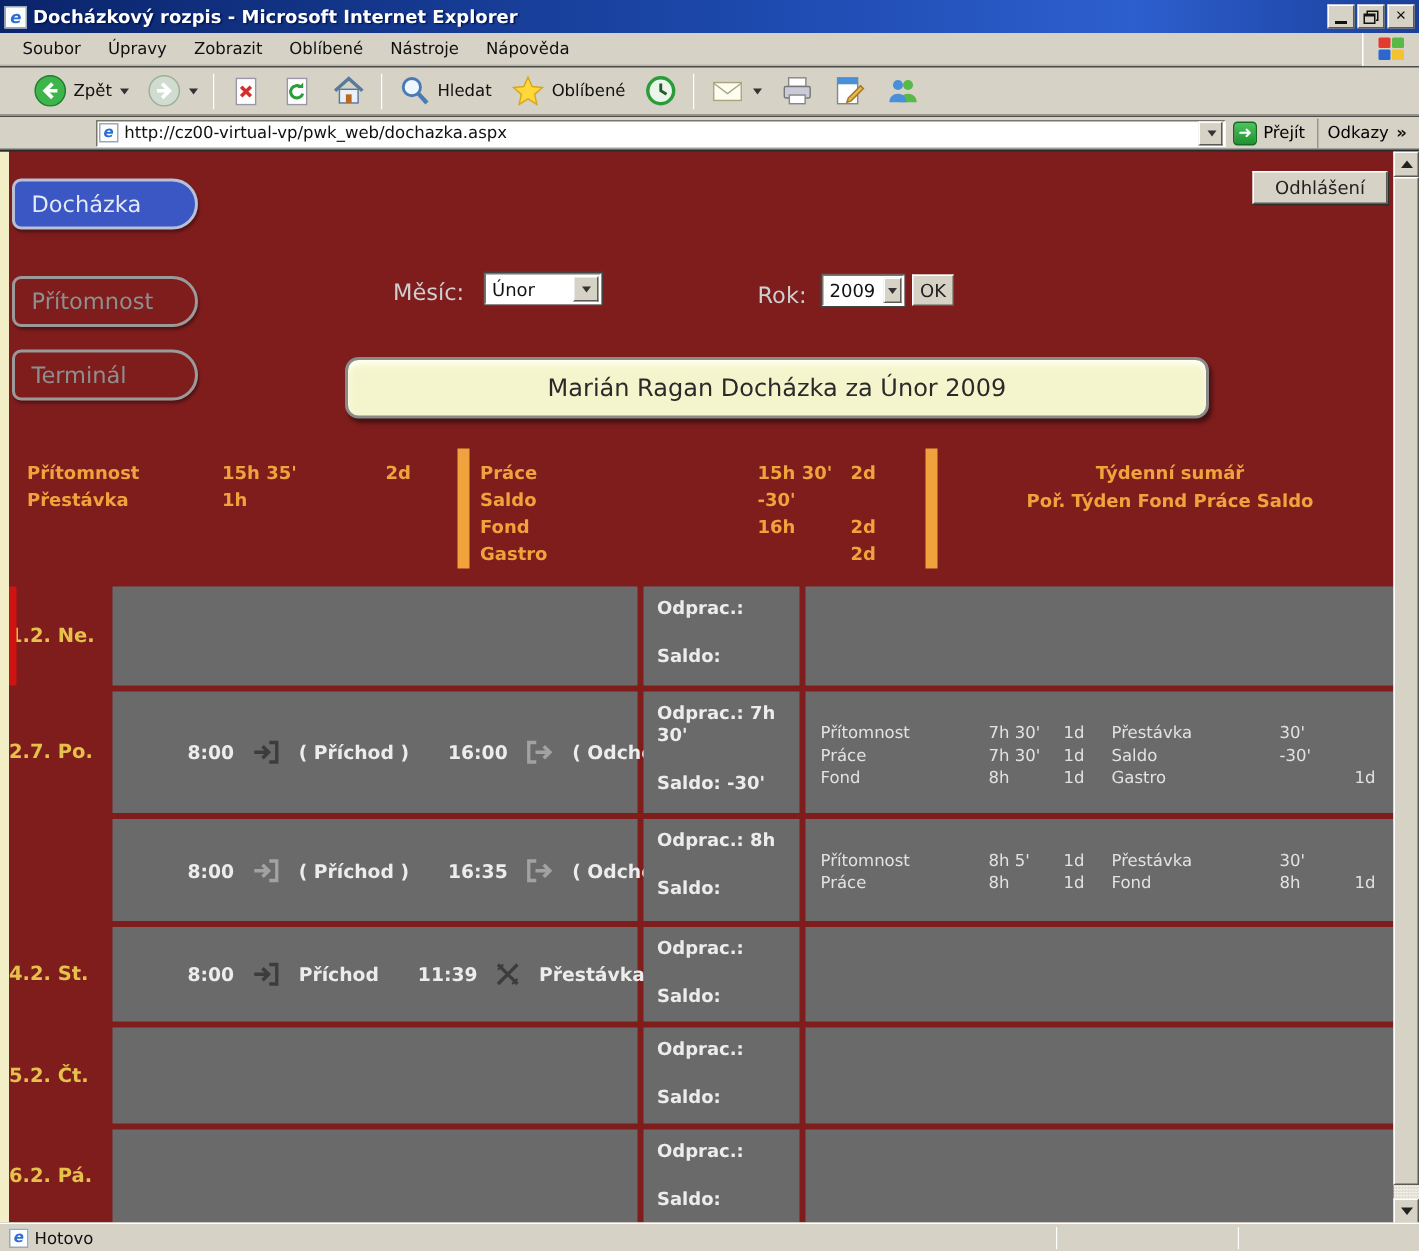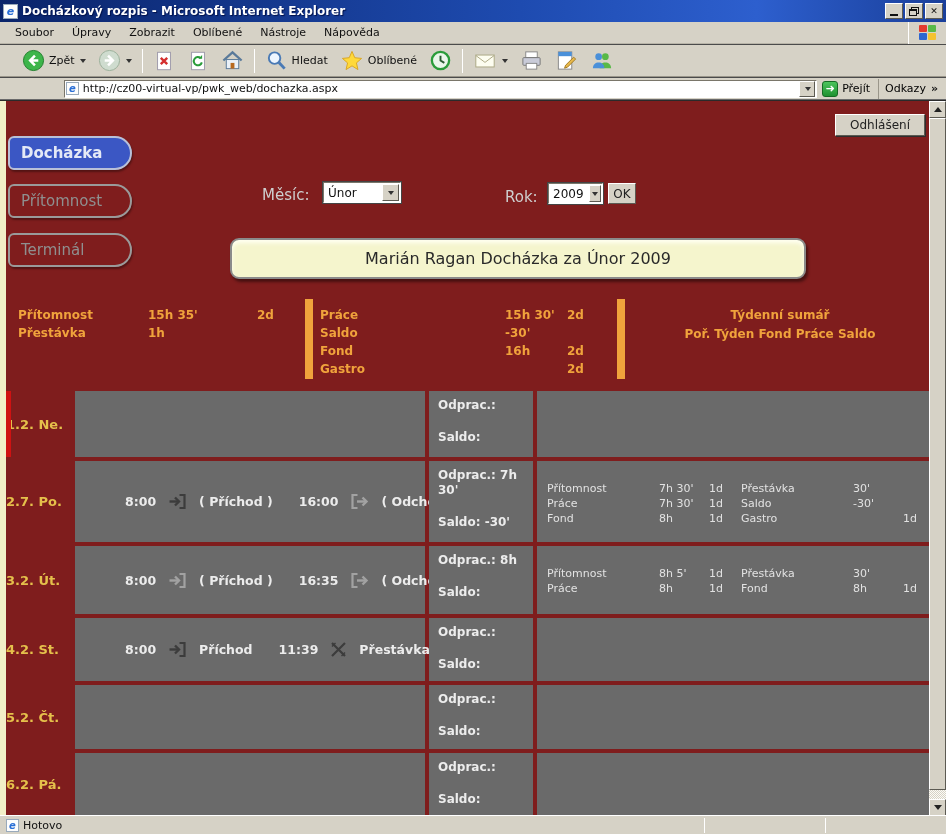--- a/index.html
+++ b/index.html
@@ -277,21 +277,21 @@
     <span class="chev">»</span>
   </span>
 </div>
 
 <div class="page">
   <div class="left-strip"></div>
 
   <button class="logout-btn">Odhlášení</button>
 
   <div>
-      <div class="nav-btn active" style="top: 35px; font-weight: bold;">Docházka</div>
+      <div class="nav-btn active" style="top: 18px;">Docházka</div>
       <div class="nav-btn" style="top: 83px;">Přítomnost</div>
       <div class="nav-btn" style="top: 132px;">Terminál</div>
     </div>
 
   <span class="filter-label" style="left:262px; top:85px;">Měsíc:</span>
   <span class="xp-select" style="left:323px; top:81px; width:78px;">
     <span class="sel-text">Únor</span>
     <span class="sel-btn">
         <span class="drop-arrow"></span>
       </span>
@@ -399,23 +399,20 @@
             <span>Fond</span>
             <span>8h</span>
             <span>1d</span>
             <span>Gastro</span>
             <span></span>
             <span>1d</span>
           </div>
         </div>
       </div>
       <div class="att-row" style="height: 68px; margin-bottom: 4px;">
-        <div class="day-cell">
-          <span>3.2. Út.</span>
-        </div>
         <div class="cell main-cell">
           <span class="event">
             <span class="ev-time">8:00</span>
             <span class="ev-icon">
               <svg width="19" height="17" viewBox="0 0 19 17">
                 <path d="M1.5 8.5h9" stroke="#a2a2a2" stroke-width="2.4" fill="none"></path>
                 <path d="M7 4.5l4 4-4 4" stroke="#a2a2a2" stroke-width="2.4" fill="none"></path>
                 <path d="M11.5 2h5v13h-5" stroke="#a2a2a2" stroke-width="2.2" fill="none"></path>
               </svg>
             </span>

